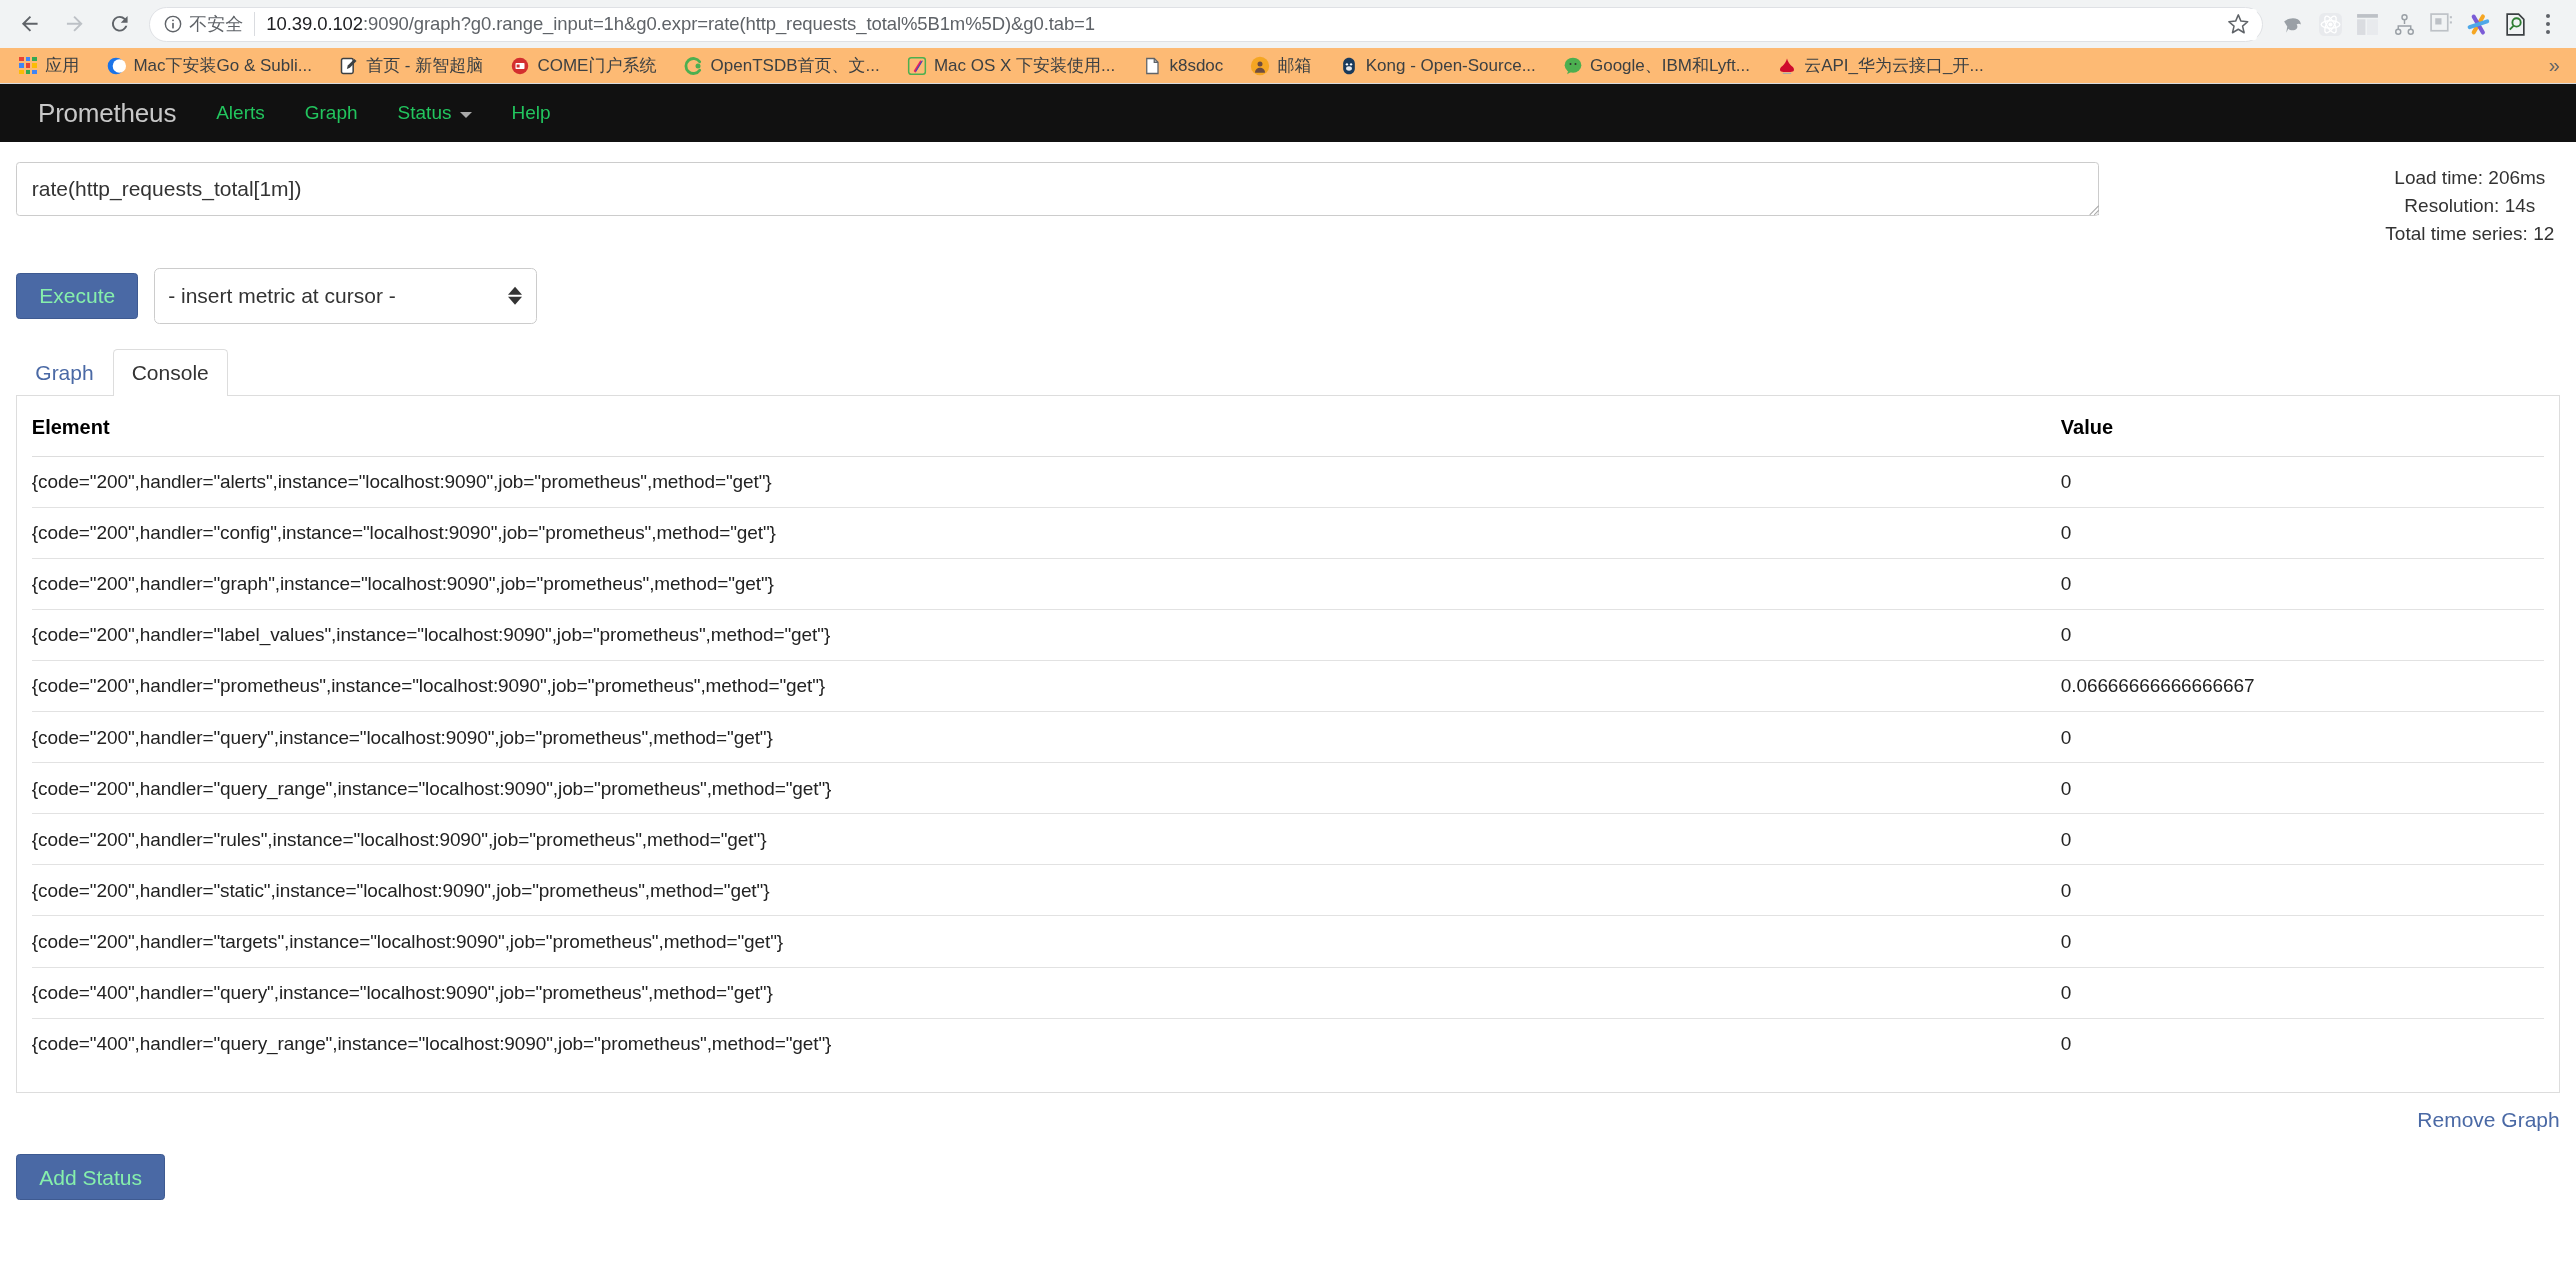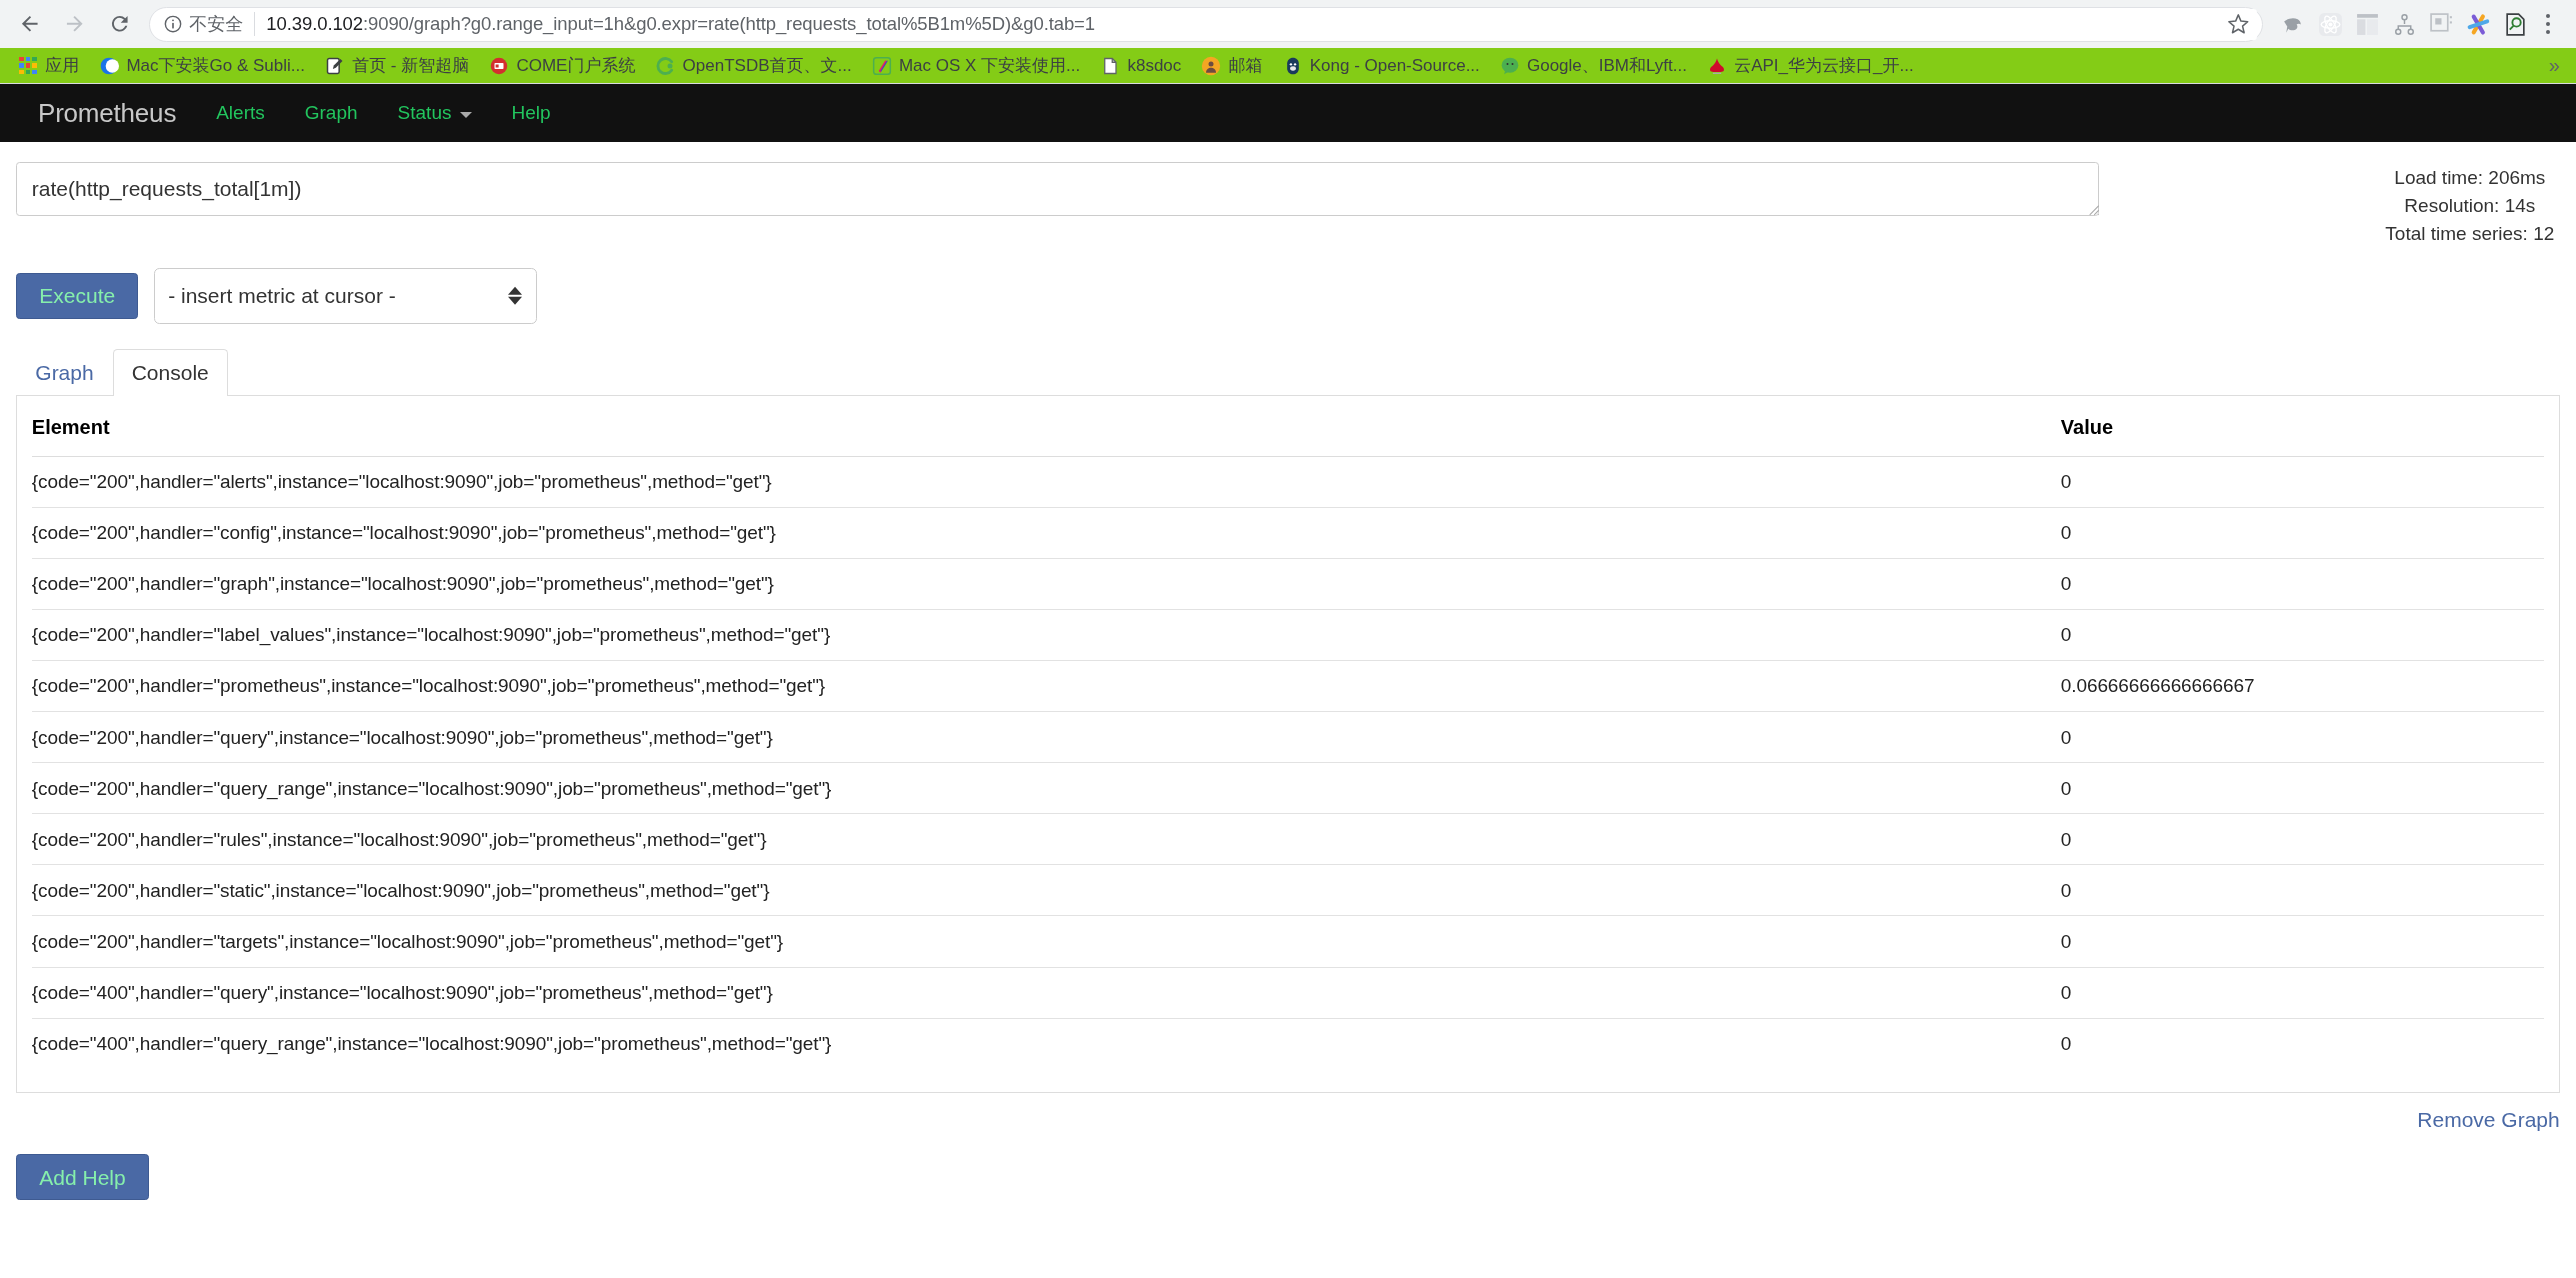--- a/index.html
+++ b/index.html
@@ -114,22 +114,22 @@
     border-radius: 50%;
     background: #5f6368;
   }
 
   
   .bookmarks {
     height: 35px;
     display: flex;
     align-items: center;
     padding: 0 9px 0 9px;
-    background: #84cc16;
-    gap: 2px;
+    background: #fdba74;
+    gap: 9px;
     overflow: hidden;
   }
   .bm {
     display: flex;
     align-items: center;
     gap: 7.2px;
     padding: 3.6px 9px;
     border-radius: 3.6px;
     white-space: nowrap;
     flex: 0 0 auto;
@@ -709,16 +709,16 @@
         </tr>
       </tbody>
     </table>
   </div>
 
   <div class="remove-graph-row">
     <a class="remove-graph">Remove Graph</a>
   </div>
 
   <div class="add-graph-row">
-    <button class="btn-primary">Add Help</button>
+    <button class="btn-primary">Add Status</button>
   </div>
 </div>
 
 
 </body></html>

